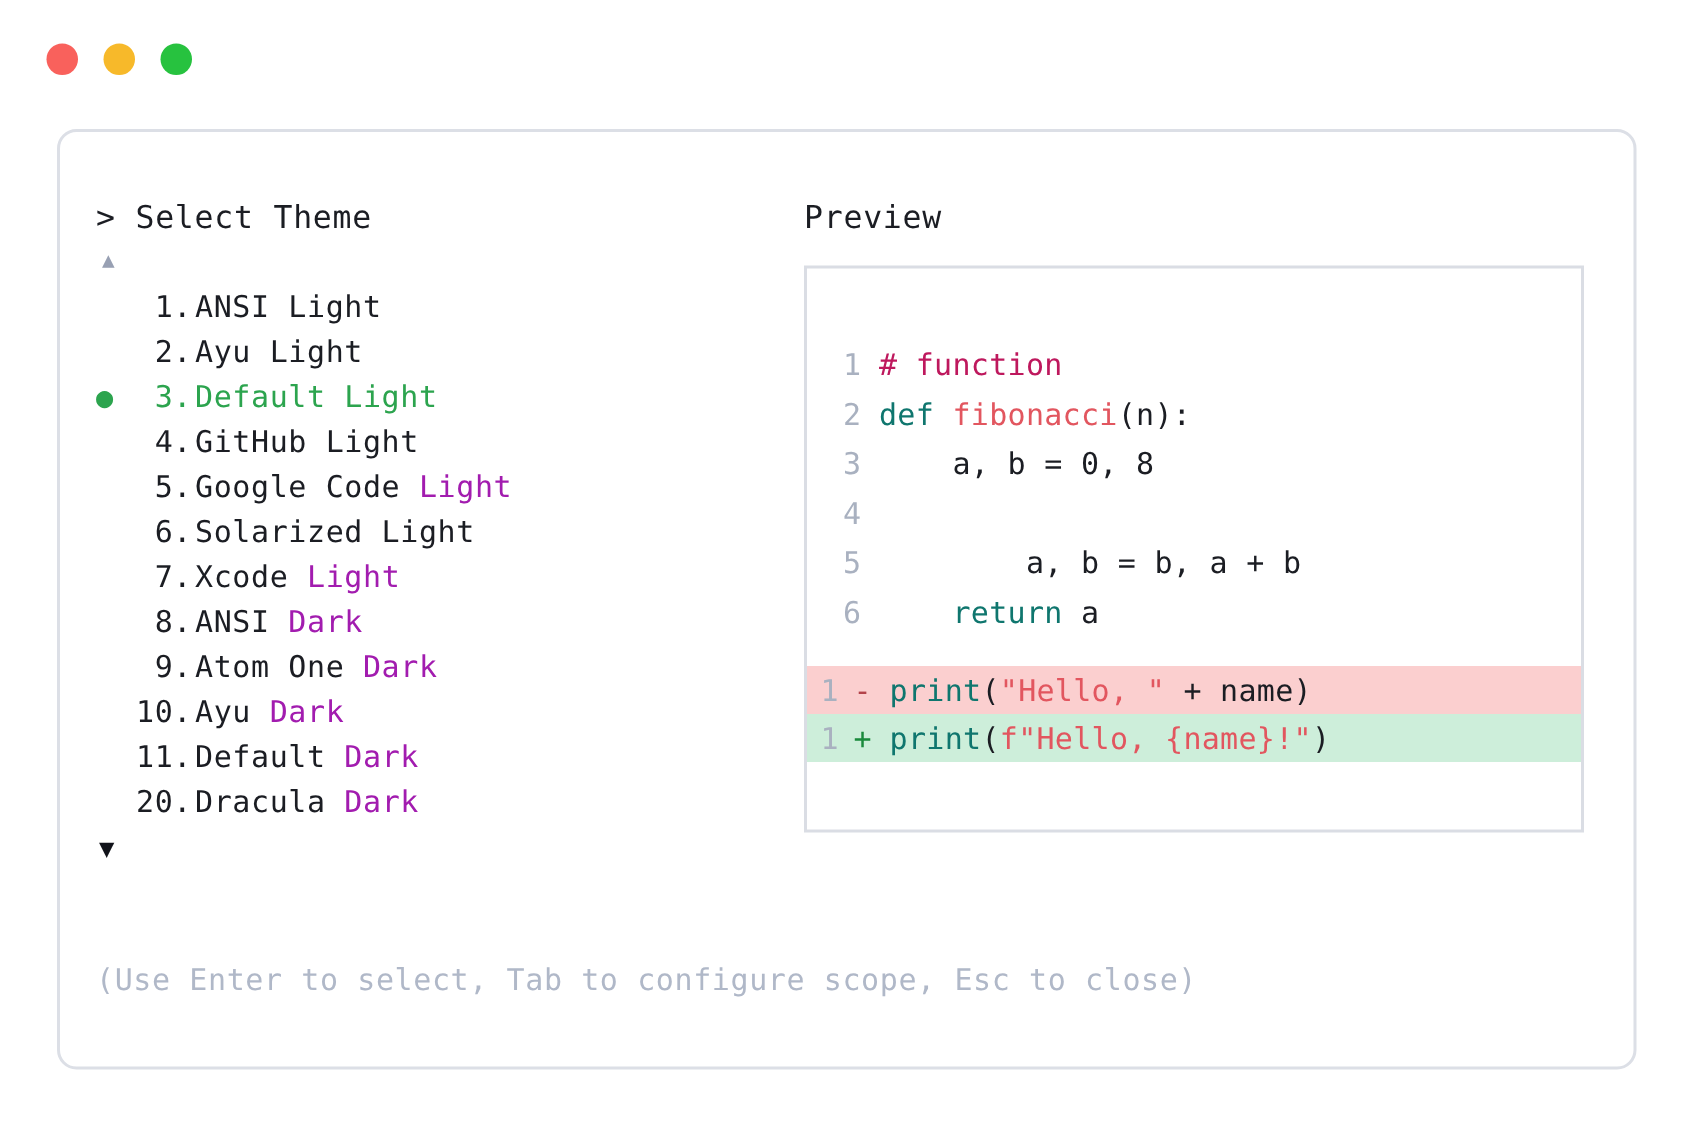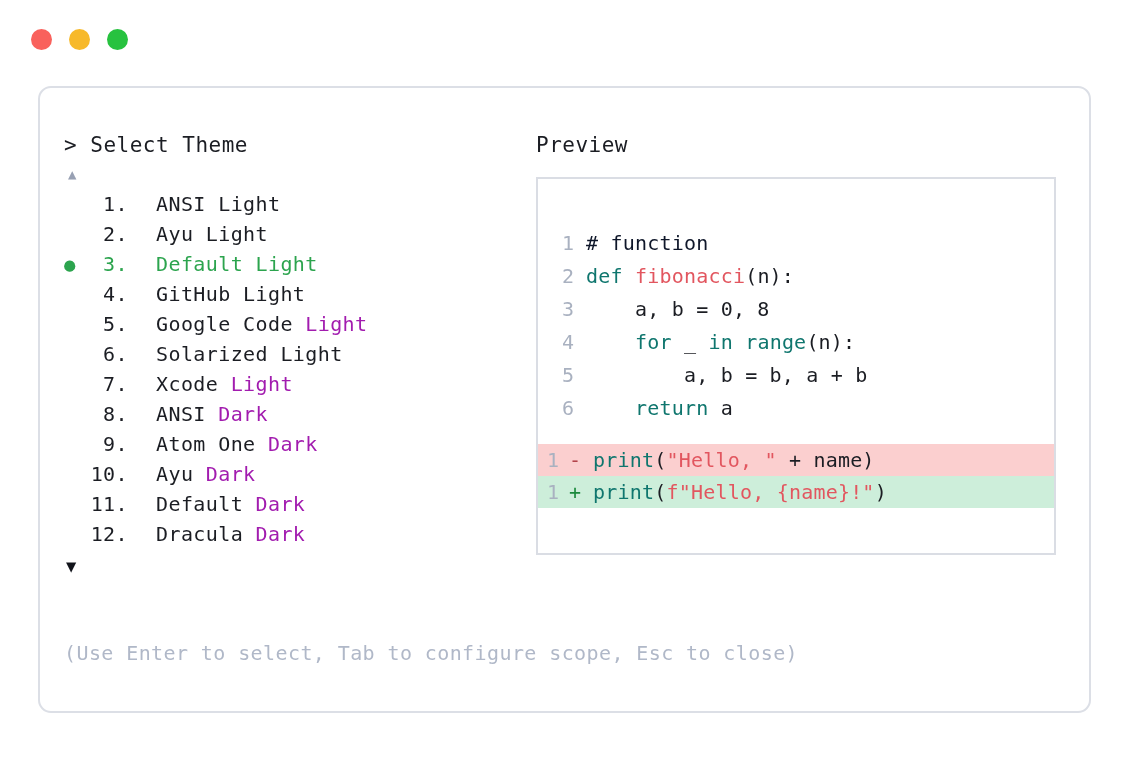--- a/index.html
+++ b/index.html
@@ -98,21 +98,21 @@
     line-height: 30px;
   }
   .sel-bullet.empty { color: transparent; }
   .row-num {
     flex: 0 0 42px;
     text-align: right;
     color: #1b1d23;
     letter-spacing: 0.4px;
   }
   .row-name {
-    margin-left: 28px;
+    margin-left: 2px;
     color: #1b1d23;
     letter-spacing: 0.4px;
   }
   .row-badge {
     color: #a21caf;
     letter-spacing: 0.4px;
   }
   .theme-row.selected .row-num,
   .theme-row.selected .row-name,
   .theme-row.selected .row-badge {
@@ -163,21 +163,21 @@
     font-size: 20px;
     white-space: pre;
   }
   .ln {
     flex: 0 0 22px;
     color: #a9b1c0;
     text-align: right;
     margin-right: 12px;
   }
   .code-text { color: #1b1d23; letter-spacing: 0.2px; }
-  .tok-comment { color: #0f172a; }
+  .tok-comment { color: #be185d; }
   .tok-kw      { color: #0f766e; }
   .tok-fn      { color: #e2565f; }
   .tok-str     { color: #e2565f; }
   .tok-plain   { color: #1b1d23; }
 
   #diff-block {
     position: absolute;
     left: 0;
     top: 265px;
     width: 100%;
@@ -231,35 +231,35 @@
           <li class="theme-row"><span class="sel-bullet empty">●</span><span class="row-num">2.</span><span class="row-name">Ayu Light</span></li>
           <li class="theme-row selected"><span class="sel-bullet">●</span><span class="row-num">3.</span><span class="row-name">Default Light</span></li>
           <li class="theme-row"><span class="sel-bullet empty">●</span><span class="row-num">4.</span><span class="row-name">GitHub Light</span></li>
           <li class="theme-row"><span class="sel-bullet empty">●</span><span class="row-num">5.</span><span class="row-name">Google Code</span><span class="row-badge"> Light</span></li>
           <li class="theme-row"><span class="sel-bullet empty">●</span><span class="row-num">6.</span><span class="row-name">Solarized Light</span></li>
           <li class="theme-row"><span class="sel-bullet empty">●</span><span class="row-num">7.</span><span class="row-name">Xcode</span><span class="row-badge"> Light</span></li>
           <li class="theme-row"><span class="sel-bullet empty">●</span><span class="row-num">8.</span><span class="row-name">ANSI</span><span class="row-badge"> Dark</span></li>
           <li class="theme-row"><span class="sel-bullet empty">●</span><span class="row-num">9.</span><span class="row-name">Atom One</span><span class="row-badge"> Dark</span></li>
           <li class="theme-row"><span class="sel-bullet empty">●</span><span class="row-num">10.</span><span class="row-name">Ayu</span><span class="row-badge"> Dark</span></li>
           <li class="theme-row"><span class="sel-bullet empty">●</span><span class="row-num">11.</span><span class="row-name">Default</span><span class="row-badge"> Dark</span></li>
-          <li class="theme-row"><span class="sel-bullet empty">●</span><span class="row-num">12.</span><span class="row-name">Dracula</span><span class="row-badge"> Dark</span></li>
+          <li class="theme-row"><span class="sel-bullet empty">●</span><span class="row-num">20.</span><span class="row-name">Dracula</span><span class="row-badge"> Dark</span></li>
         </ul>
 
       <div id="scroll-down-arrow">▼</div>
     </div>
 
     <div id="preview-pane">
       <div id="preview-header">Preview</div>
 
       <div id="preview-box">
         <div id="code-block">
             <div class="code-line"><span class="ln">1</span><span class="code-text"><span class="tok-comment"># function</span></span></div>
             <div class="code-line"><span class="ln">2</span><span class="code-text"><span class="tok-kw">def </span><span class="tok-fn">fibonacci</span><span class="tok-plain">(n):</span></span></div>
             <div class="code-line"><span class="ln">3</span><span class="code-text"><span class="tok-plain">    a, b = 0, 8</span></span></div>
-            <div class="code-line"><span class="ln">4</span><span class="code-text"><span class="tok-plain">    </span><span class="tok-kw">for </span><span class="tok-plain">_ </span><span class="tok-kw">in </span><span class="tok-kw">range</span><span class="tok-plain">(n):</span></span></div>
+            <div class="code-line"><span class="ln">4</span></div>
             <div class="code-line"><span class="ln">5</span><span class="code-text"><span class="tok-plain">        a, b = b, a + b</span></span></div>
             <div class="code-line"><span class="ln">6</span><span class="code-text"><span class="tok-plain">    </span><span class="tok-kw">return </span><span class="tok-plain">a</span></span></div>
           </div>
         <div id="diff-block">
             <div class="diff-line del"><span class="ln">1</span><span class="diff-sign-del">-</span><span class="code-text"><span class="tok-kw">print</span><span class="tok-plain">(</span><span class="tok-str">"Hello, "</span><span class="tok-plain"> + name)</span></span></div>
             <div class="diff-line add"><span class="ln">1</span><span class="diff-sign-add">+</span><span class="code-text"><span class="tok-kw">print</span><span class="tok-plain">(</span><span class="tok-str">f"Hello, {name}!"</span><span class="tok-plain">)</span></span></div>
           </div>
       </div>
     </div>
 

